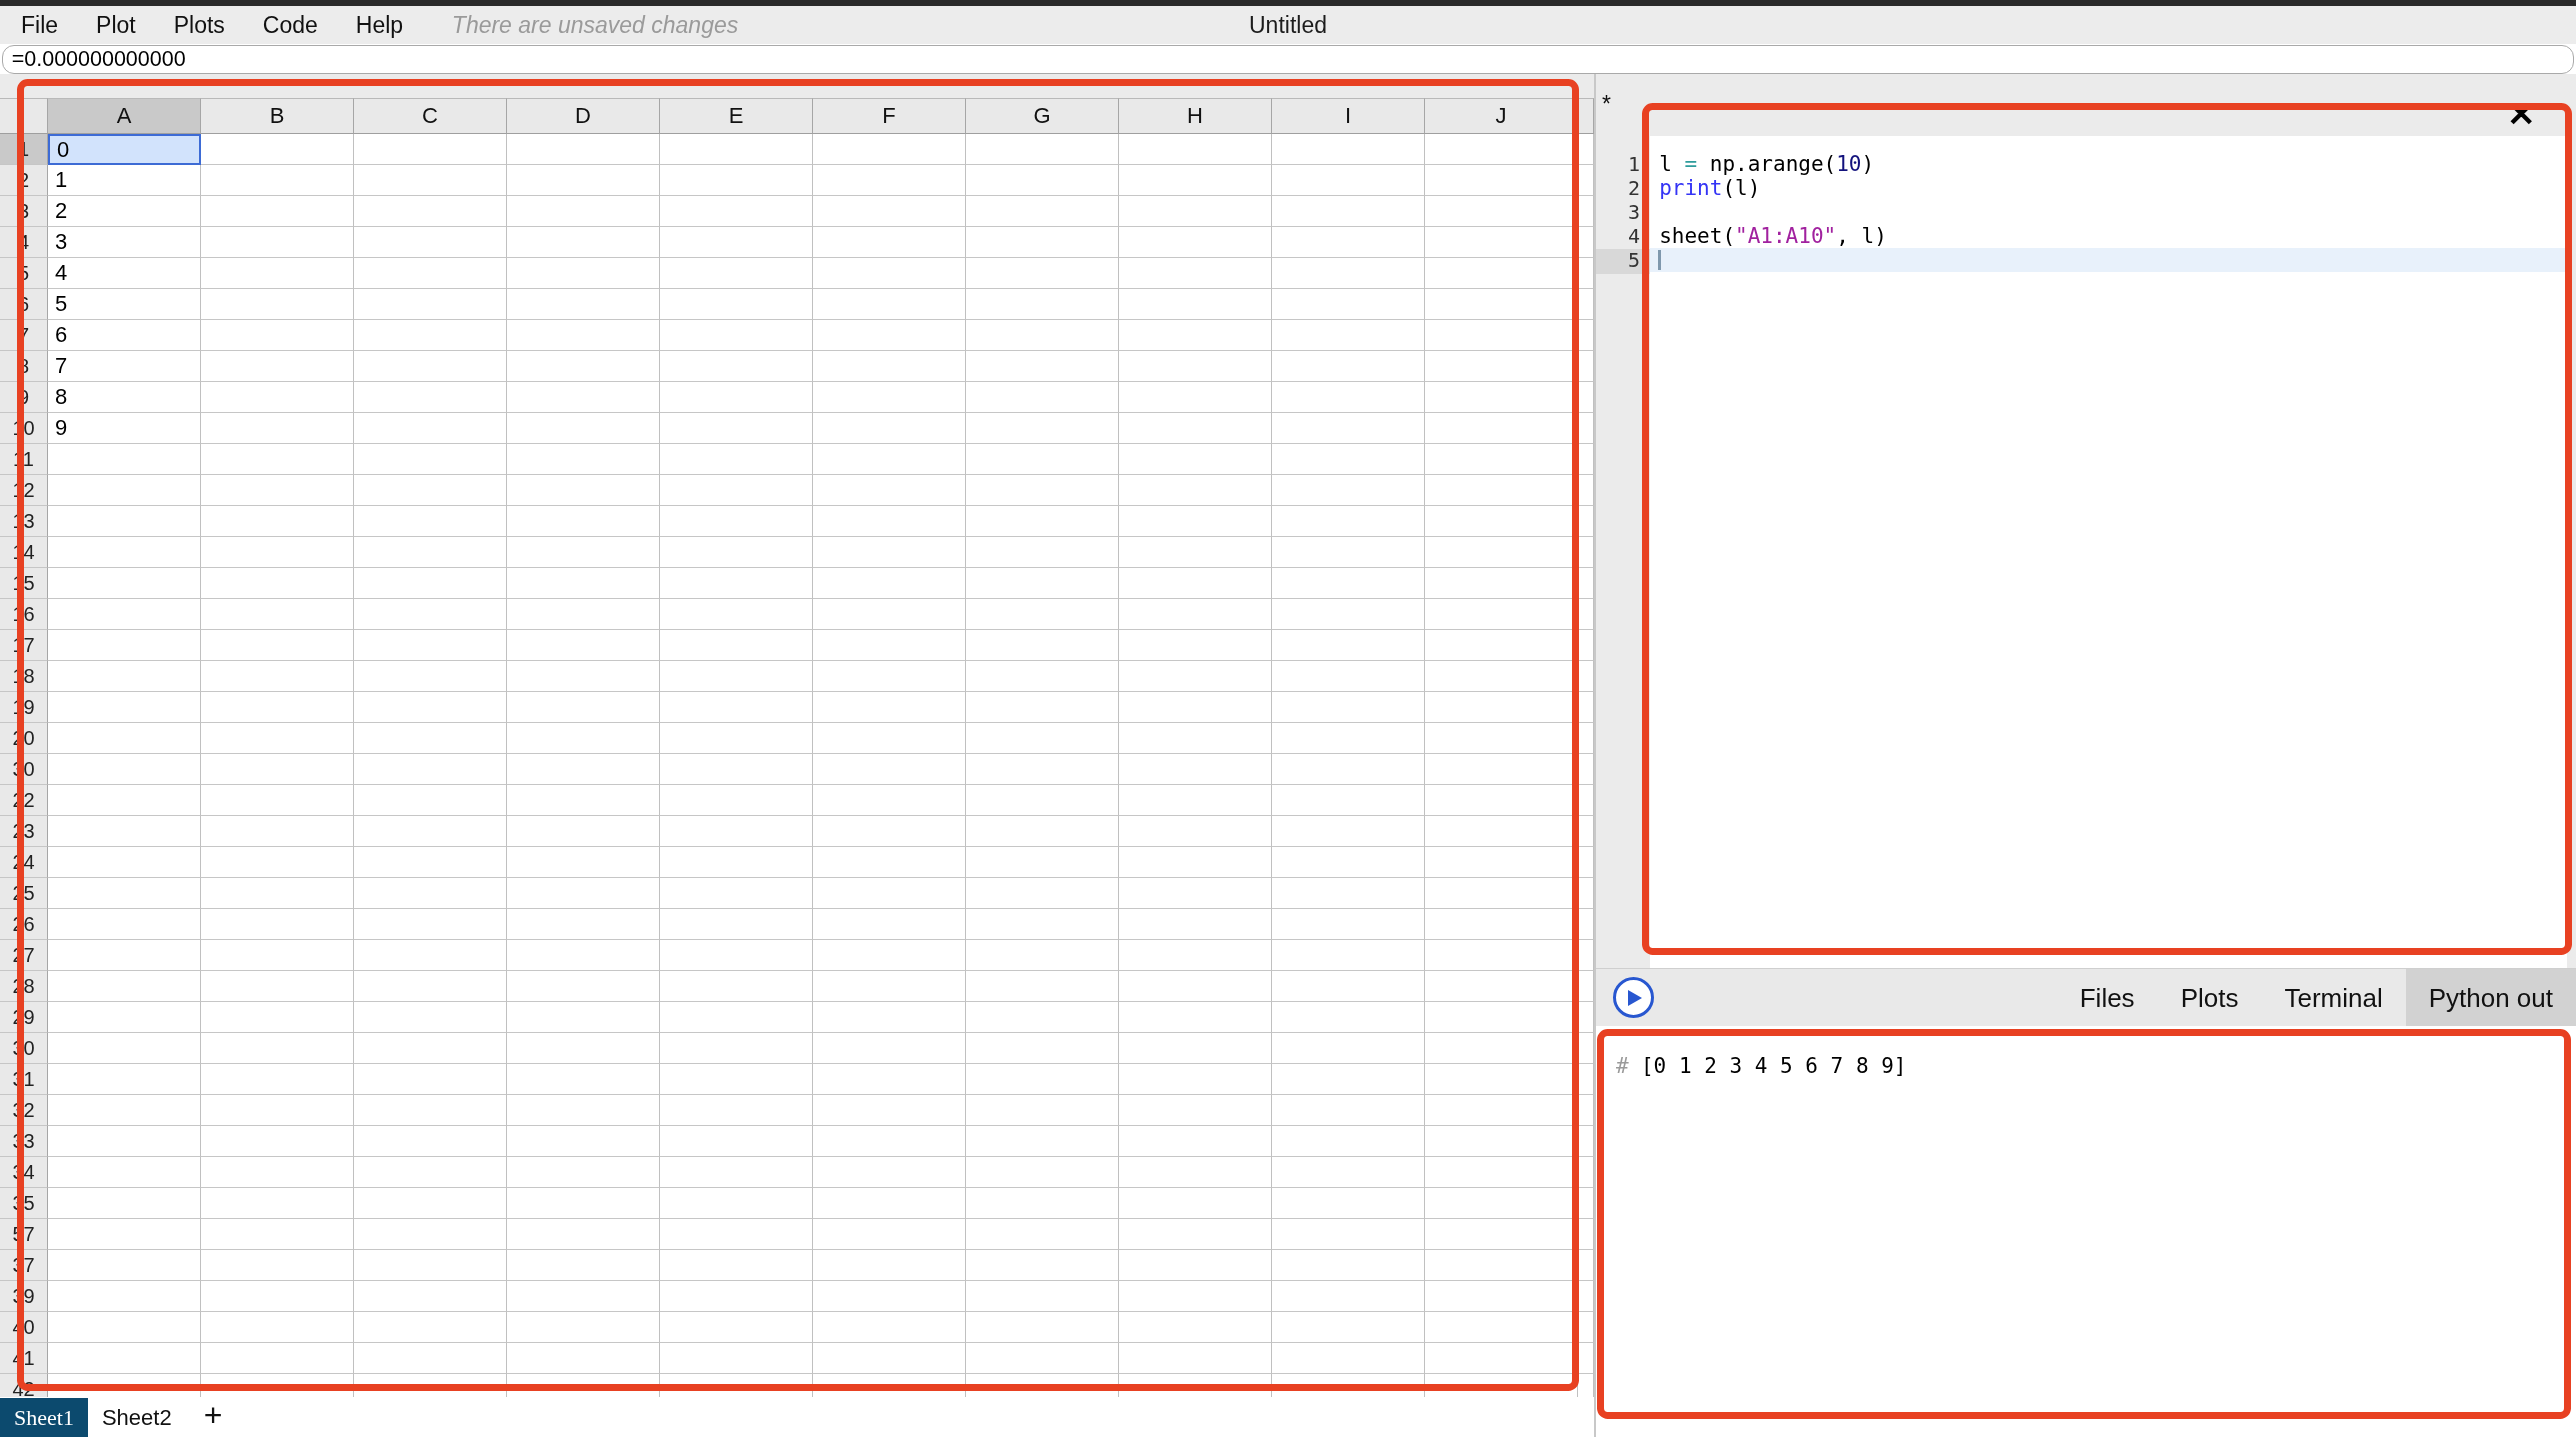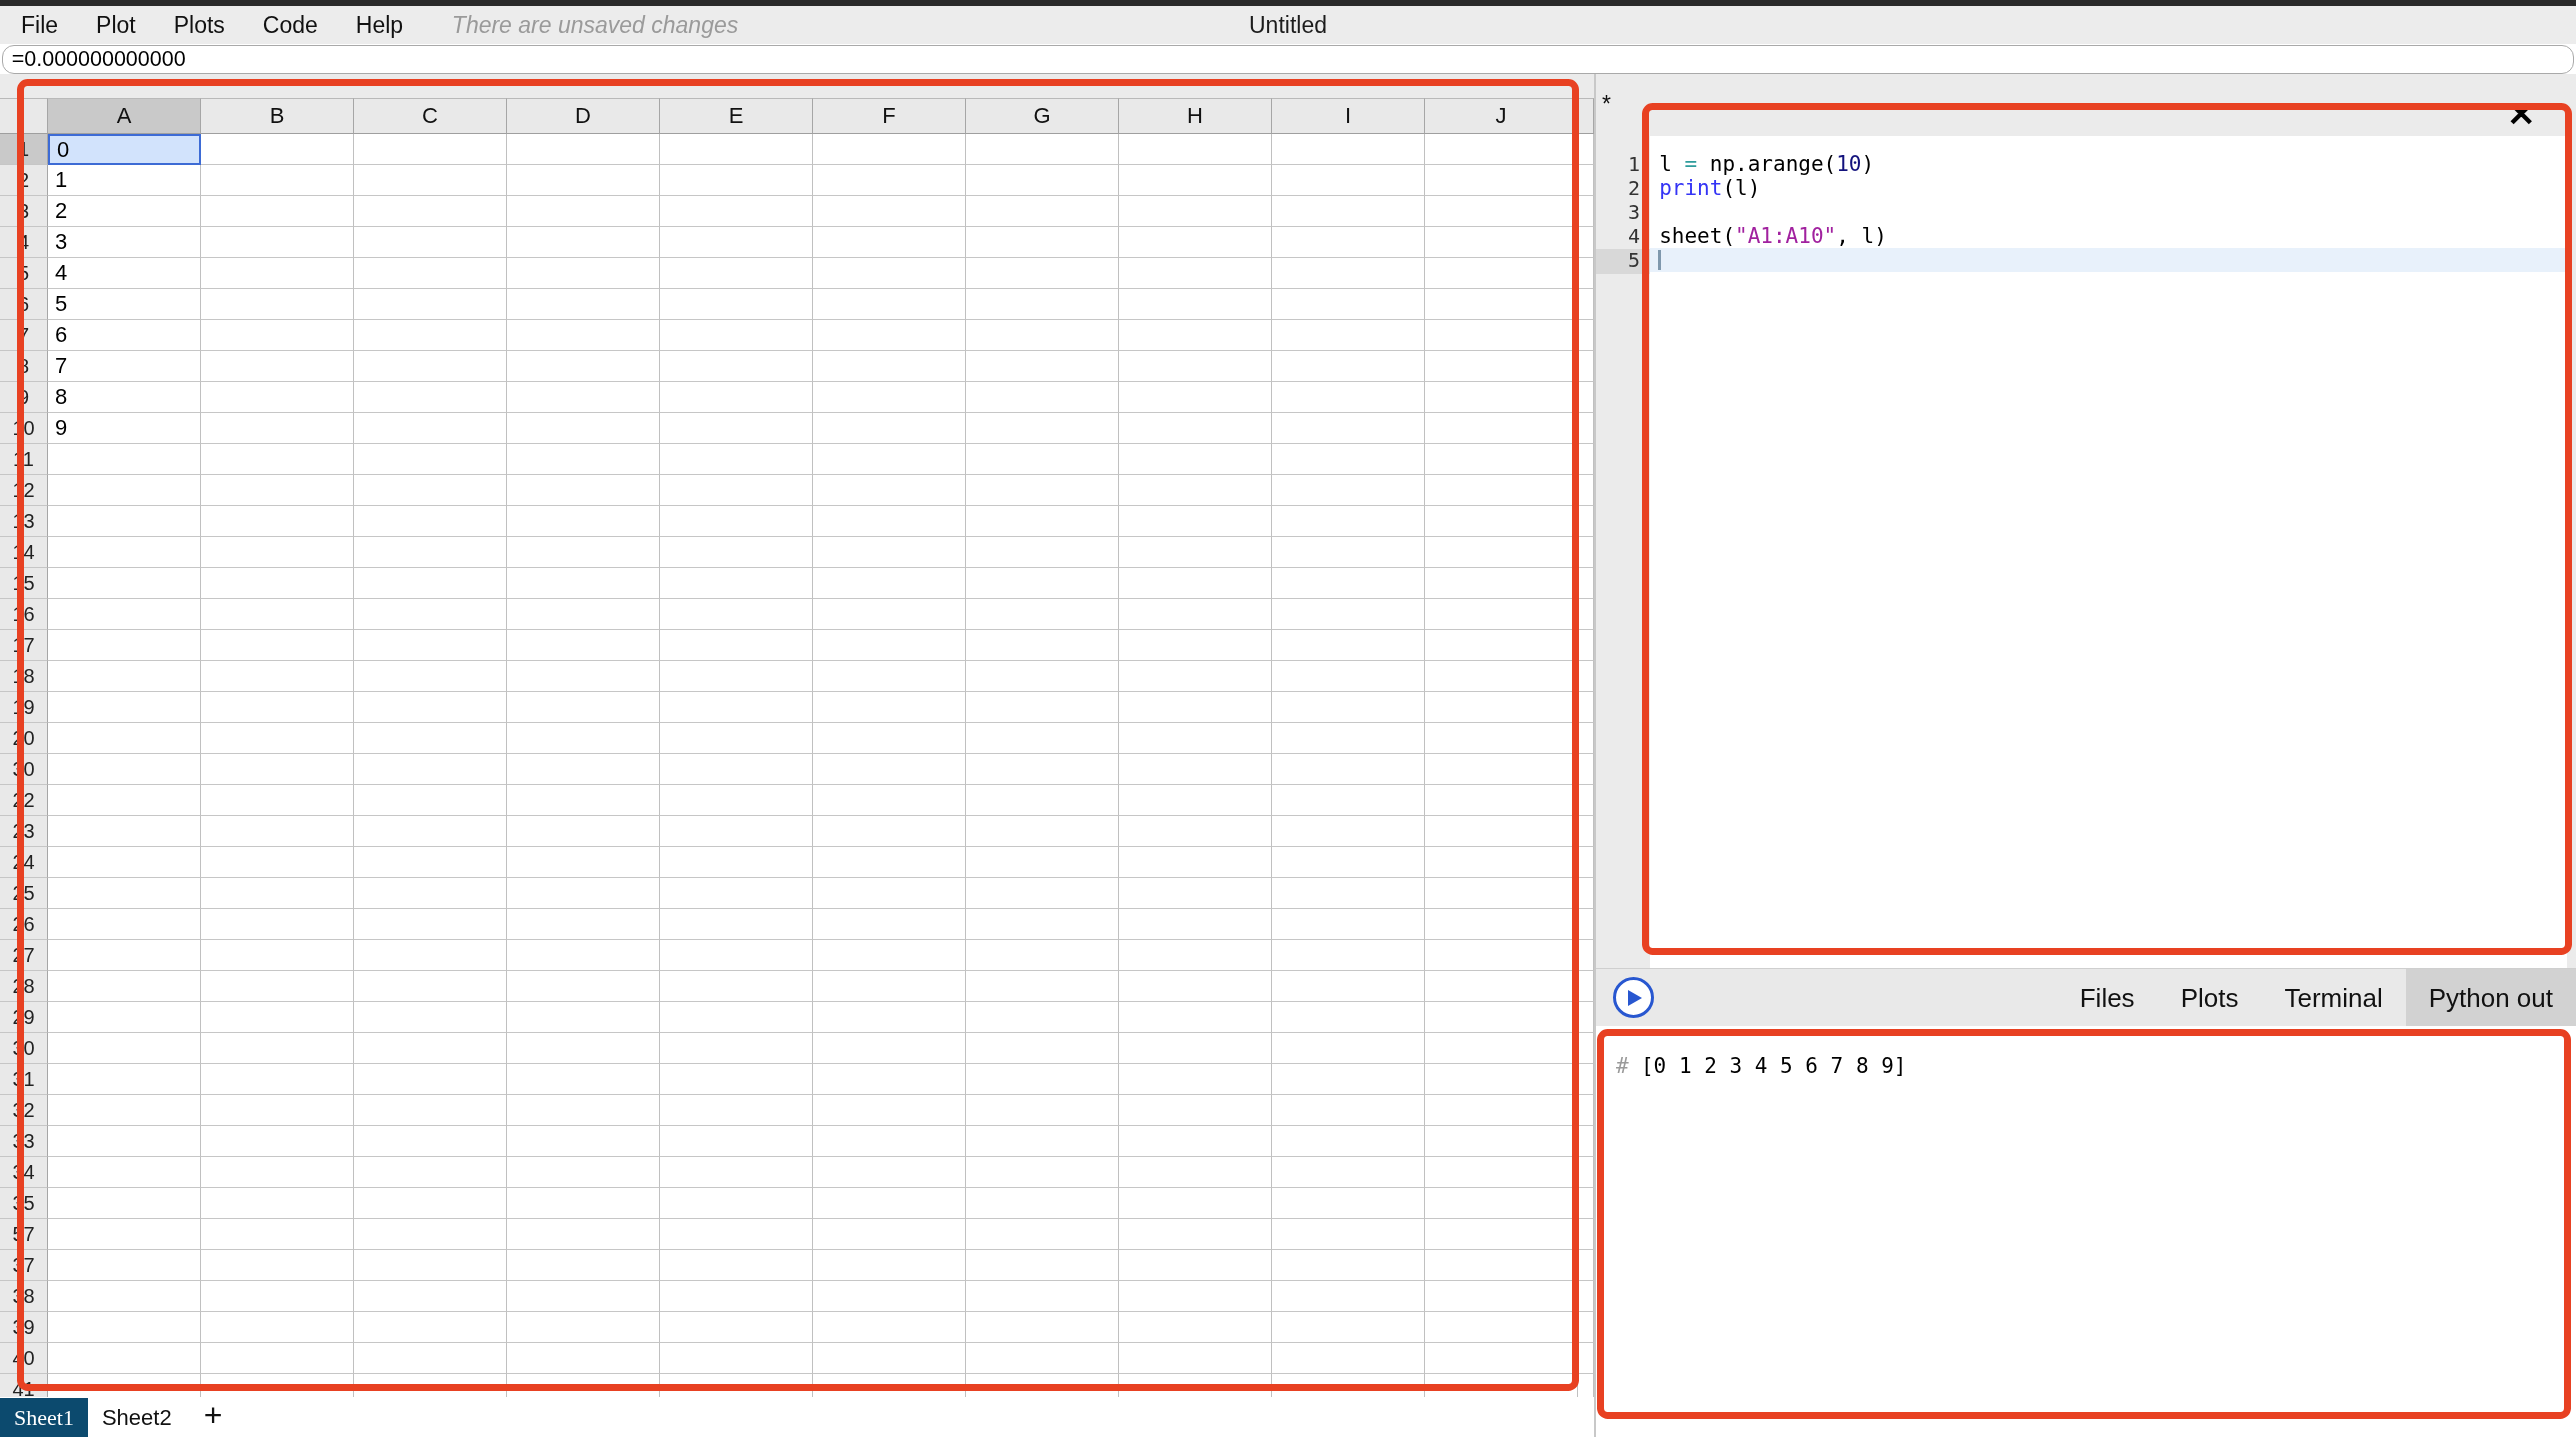--- a/index.html
+++ b/index.html
@@ -643,34 +643,20 @@
           <div class="cell"></div>
           <div class="cell"></div>
           <div class="cell"></div>
           <div class="cell"></div>
           <div class="cell"></div>
           <div class="cell"></div>
           <div class="cell"></div>
           <div class="cell partial"></div>
         </div>
         <div class="grow">
-          <div class="rowhead">38</div>
-          <div class="cell"></div>
-          <div class="cell"></div>
-          <div class="cell"></div>
-          <div class="cell"></div>
-          <div class="cell"></div>
-          <div class="cell"></div>
-          <div class="cell"></div>
-          <div class="cell"></div>
-          <div class="cell"></div>
-          <div class="cell"></div>
-          <div class="cell partial"></div>
-        </div>
-        <div class="grow">
           <div class="rowhead">39</div>
           <div class="cell"></div>
           <div class="cell"></div>
           <div class="cell"></div>
           <div class="cell"></div>
           <div class="cell"></div>
           <div class="cell"></div>
           <div class="cell"></div>
           <div class="cell"></div>
           <div class="cell"></div>

